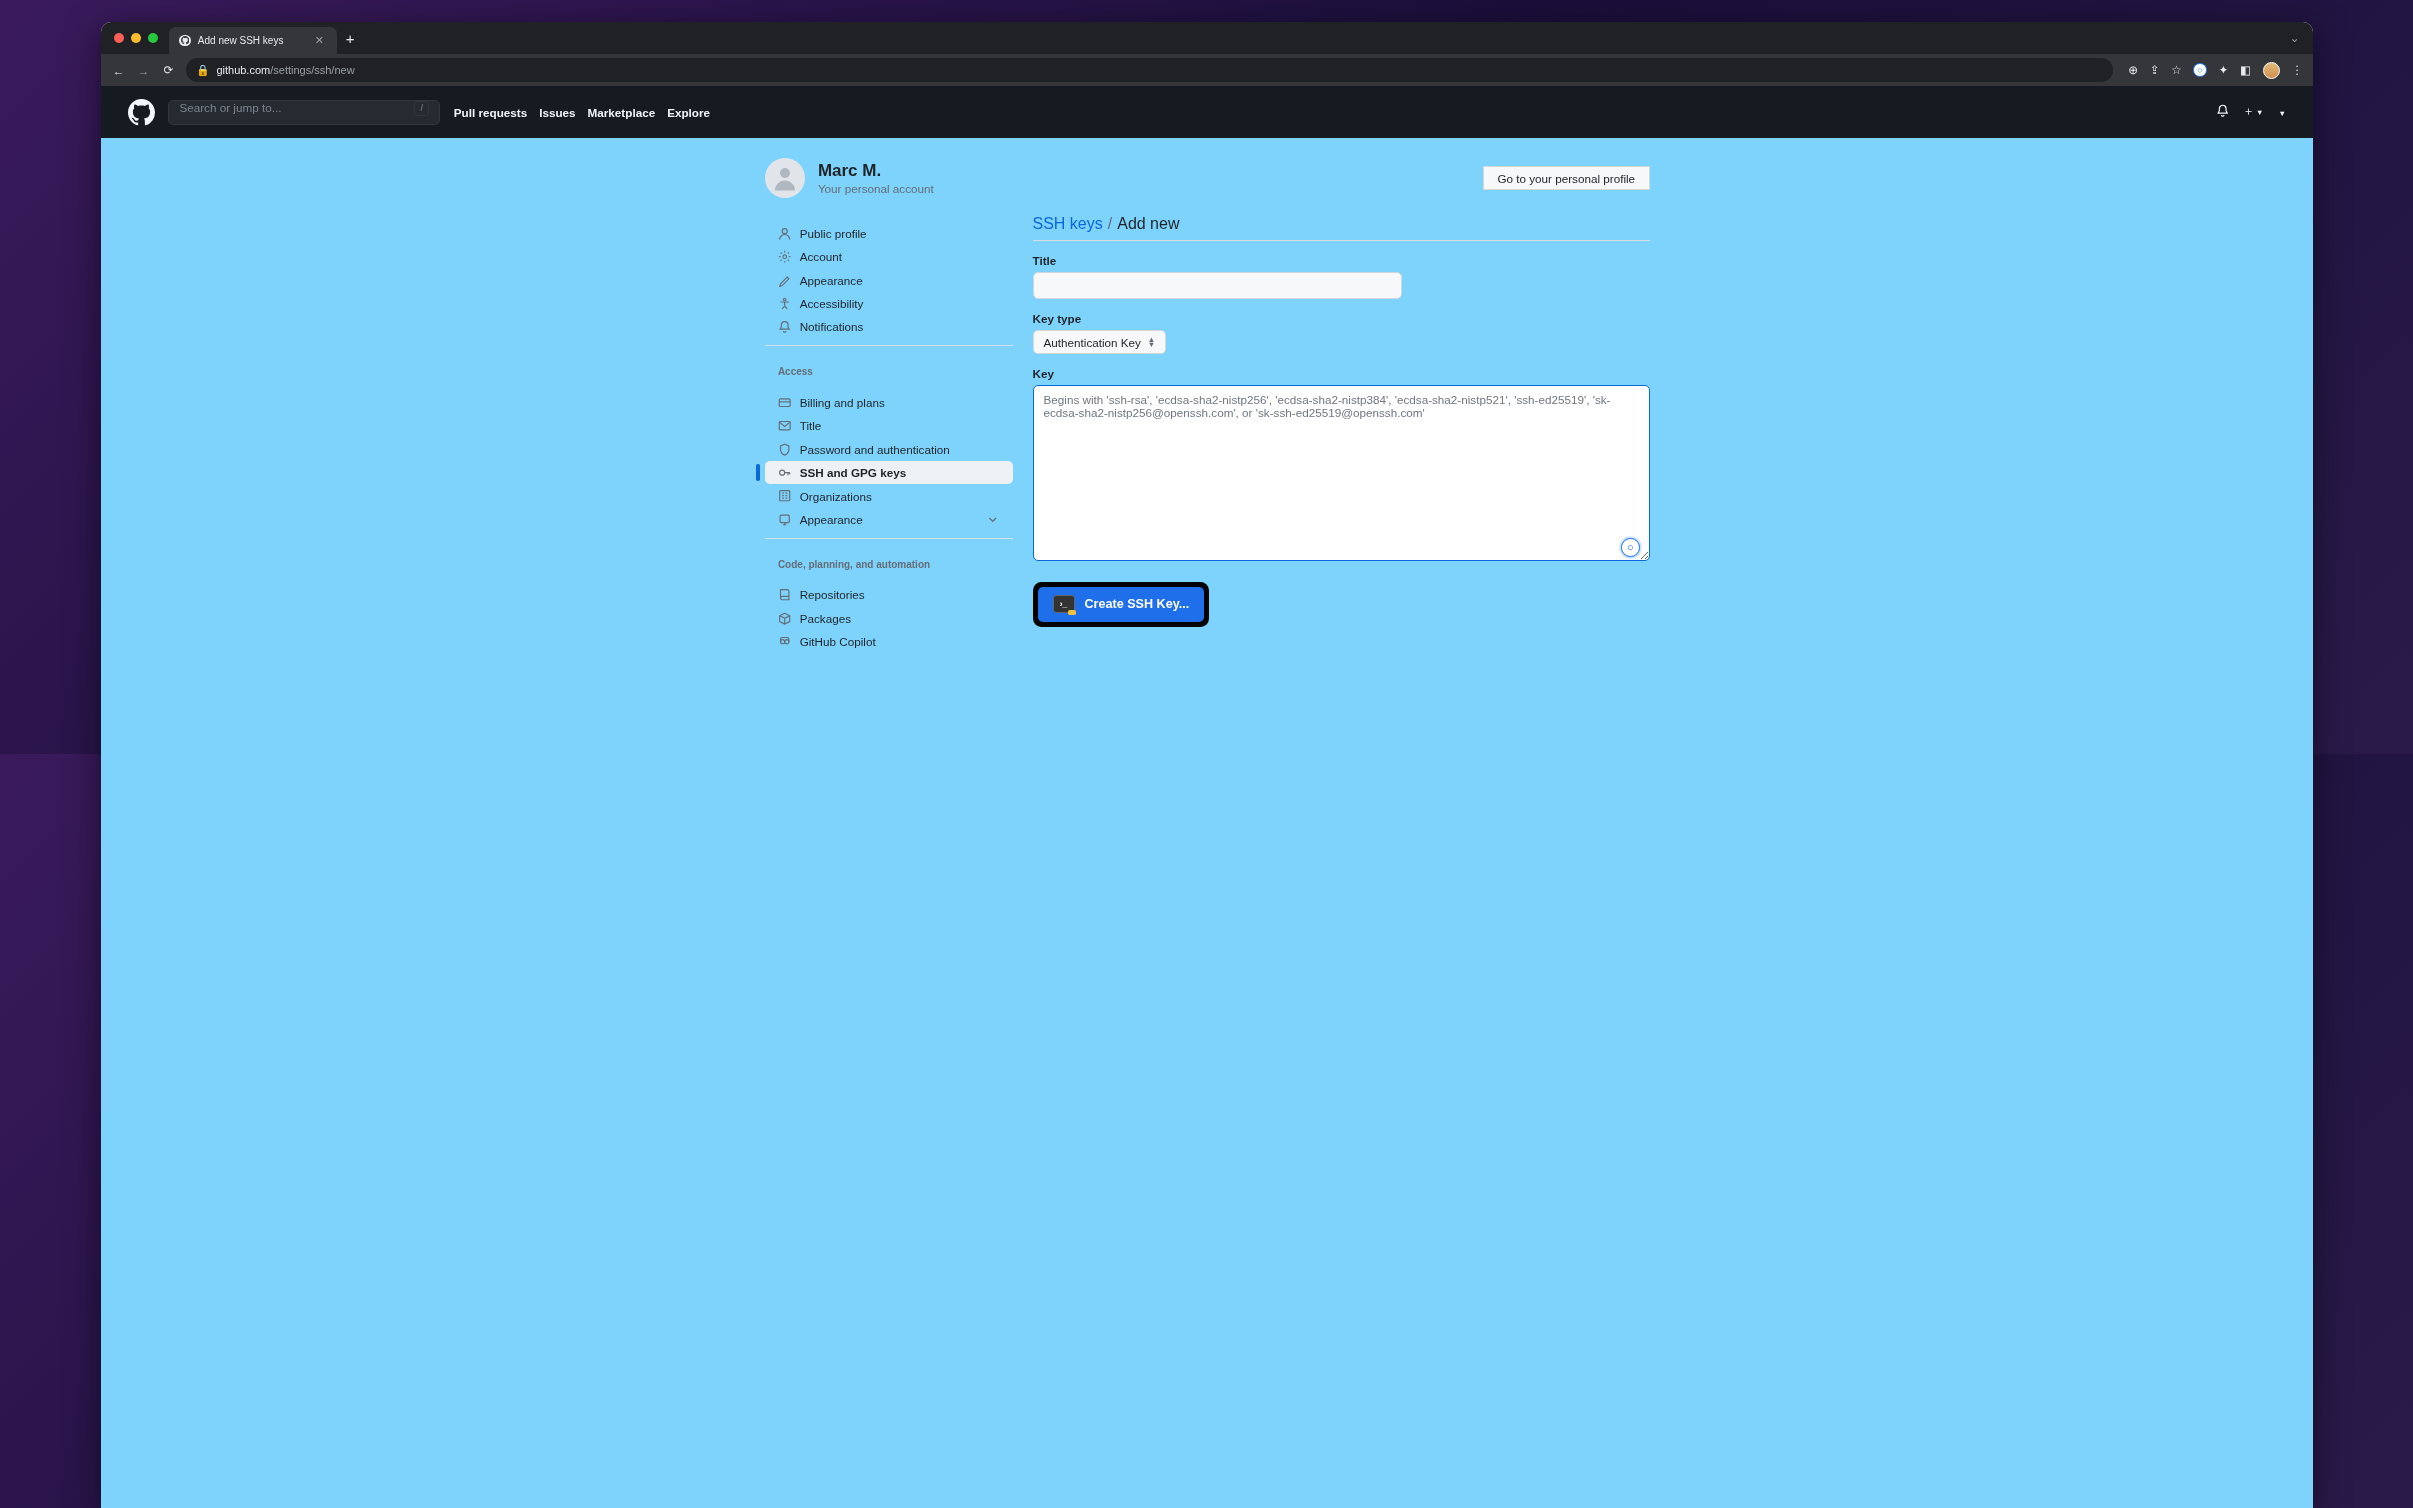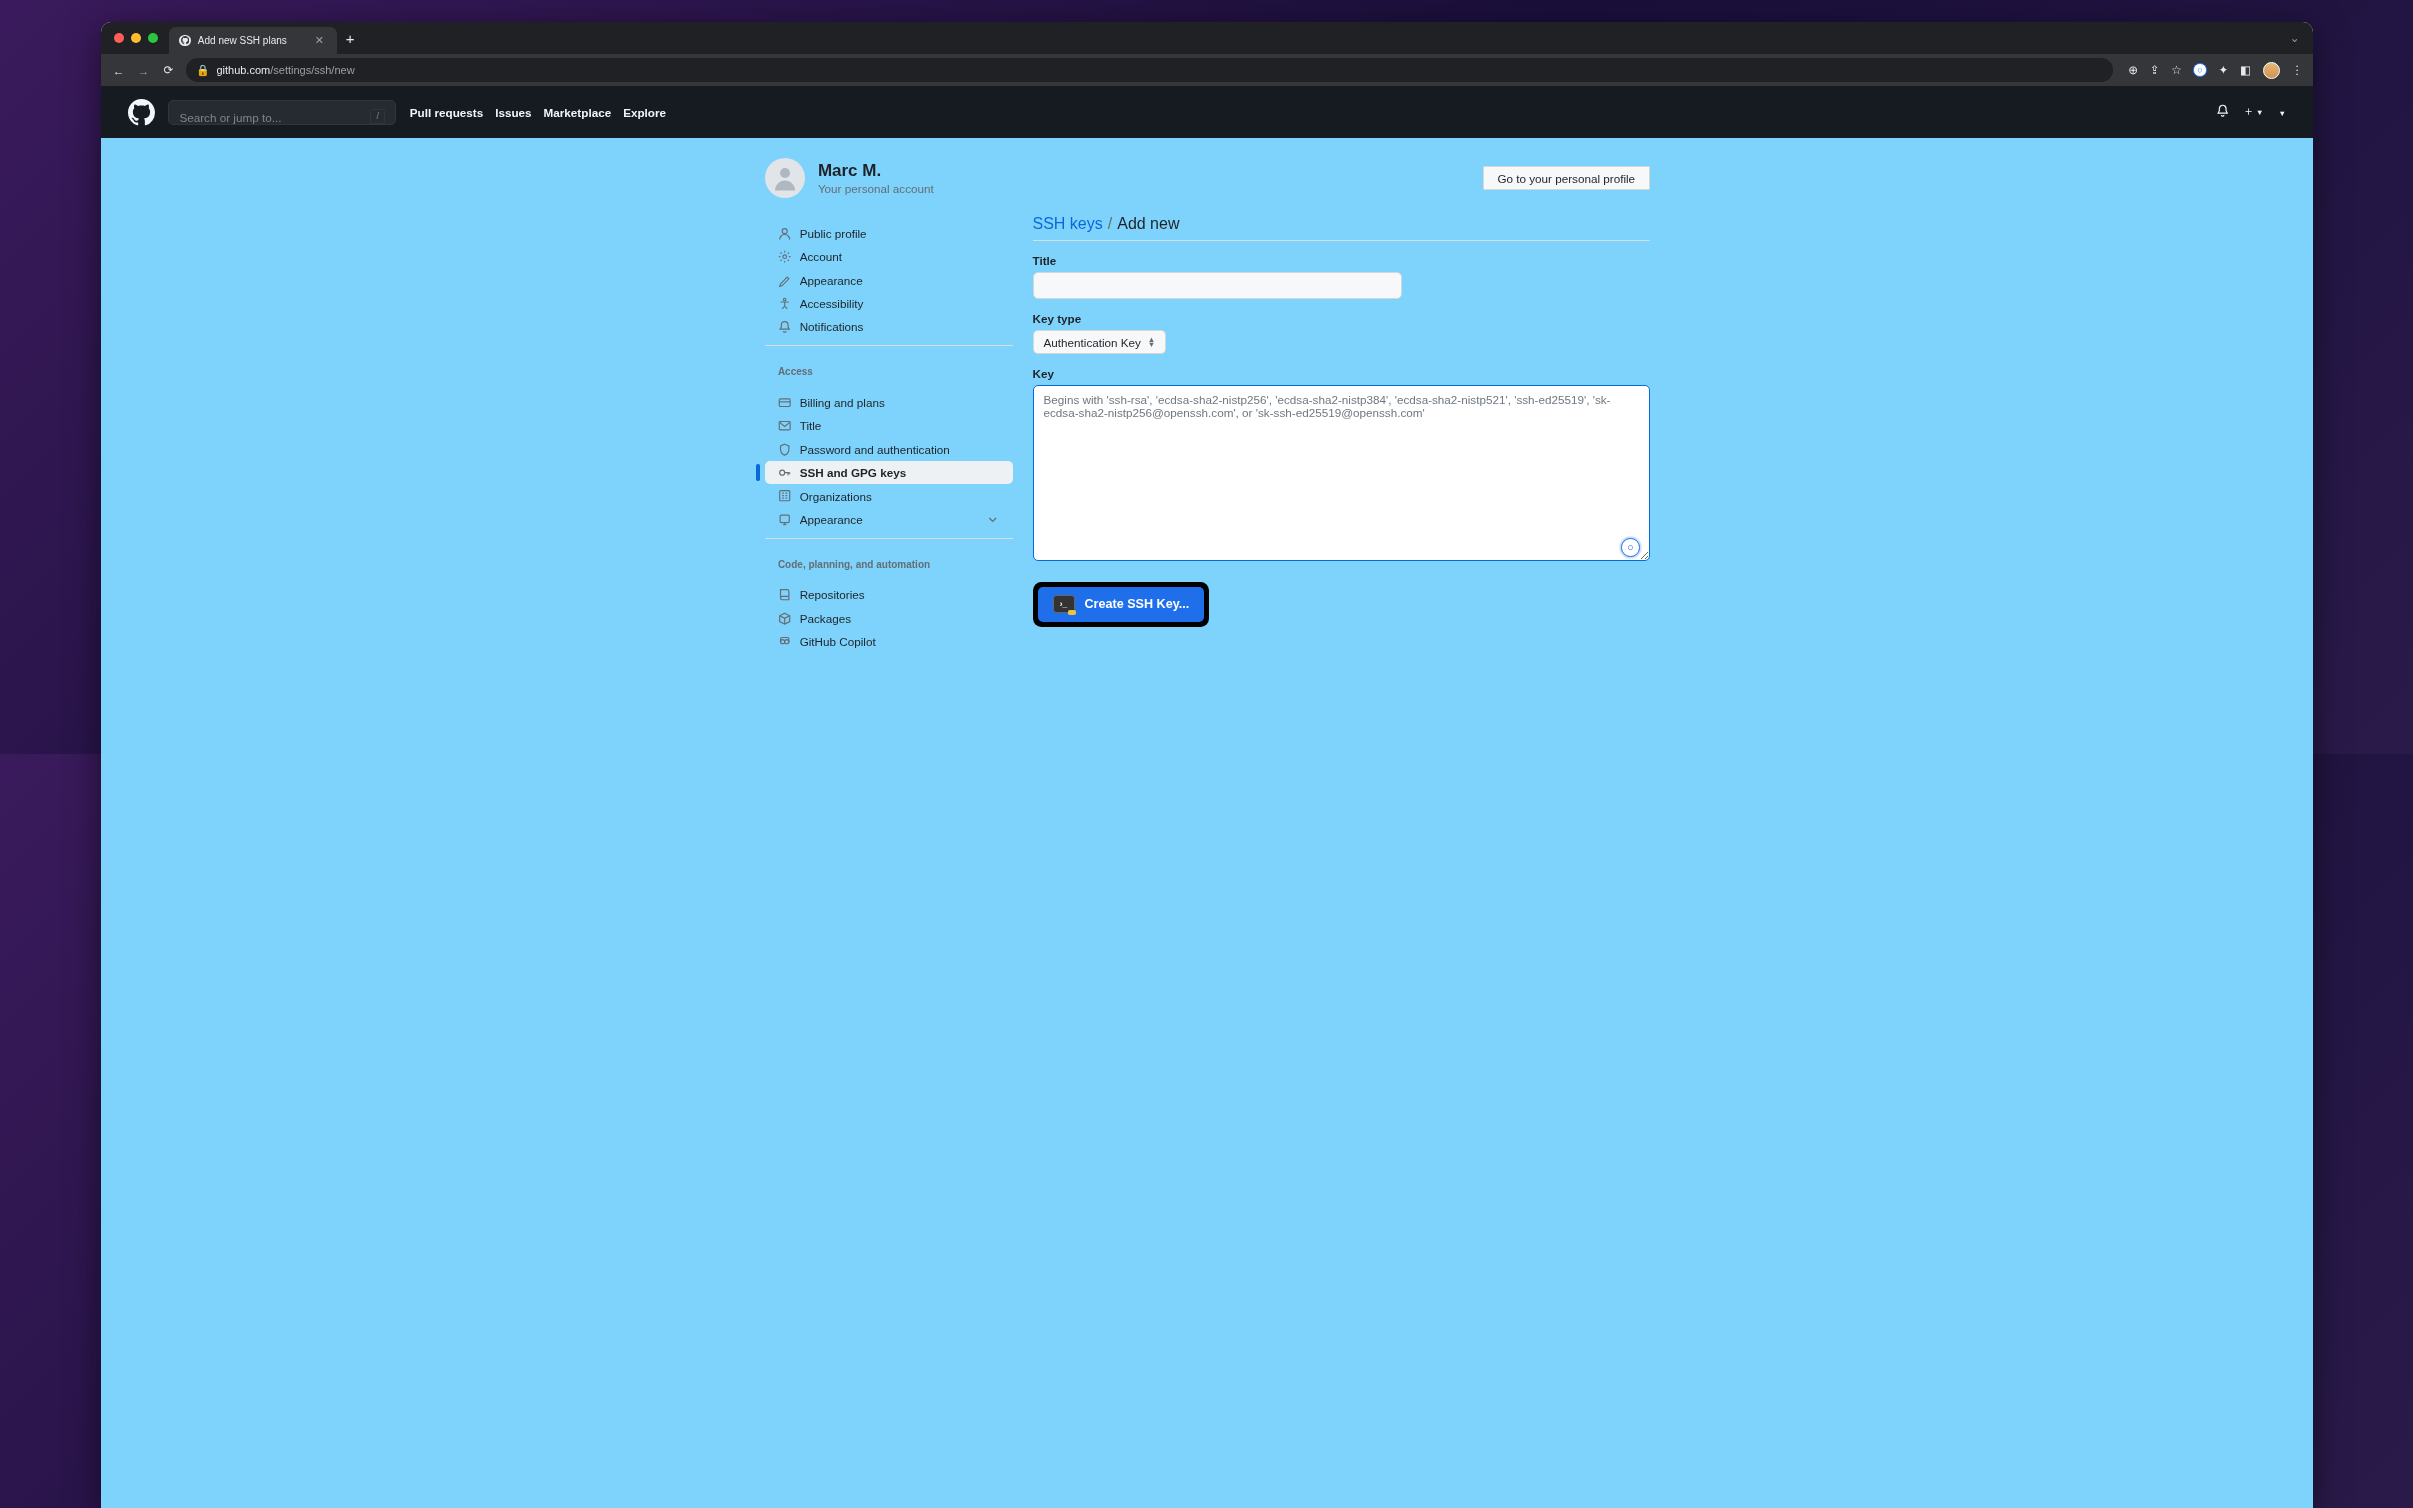--- a/index.html
+++ b/index.html
@@ -61,21 +61,21 @@
 .url-input .path{color:#9aa0a6}
 .actions{display:flex;gap:11.7px;align-items:center;color:#e8eaed;padding-left:5px}
 .avatar-sm{width:17px;height:17px;border-radius:50%;background:linear-gradient(#e3ba7a,#d09050);border:0.8px solid #fff}
 .onep{width:13.4px;height:13.4px;border-radius:50%;background:#fff;color:#1a6ef0;font-weight:700;font-size:9.2px;display:flex;align-items:center;justify-content:center;border:1.7px solid #1a6ef0}
 .gh-header{
   background:var(--gh-header);height:52px;display:flex;align-items:center;padding:0 27px;gap:13.4px;color:#f0f6fc;
 }
 .gh-logo{width:27px;height:27px;color:#f0f6fc}
 .gh-search{
   background:rgba(255,255,255,.07);border:0.8px solid #30363d;border-radius:5px;
-  height:25px;width:228px;display:flex;align-items:flex-end;padding:0 10px;color:#7d8590;font-size:11.7px;
+  height:25px;width:272px;display:flex;align-items:flex-start;padding:0 10px;color:#7d8590;font-size:11.7px;
 }
 .gh-search .slash{margin-left:auto;border:0.8px solid #30363d;border-radius:2.5px;width:15px;height:15px;display:flex;align-items:center;justify-content:center;font-size:9.2px;color:#7d8590}
 .gh-nav{display:flex;gap:12px;font-weight:600;font-size:11.7px}
 .gh-nav a{color:#f0f6fc;text-decoration:none}
 .gh-right{margin-left:auto;display:flex;gap:13.4px;align-items:center}
 .avatar-gh{width:17px;height:17px;border-radius:50%;background:#6e7681}
 .dd{font-size:7.5px;margin-left:1.7px}
 .content{flex:1;overflow:auto;background:#7dd3fc}
 .container{max-width:939px;margin:0 auto;padding:20px 27px}
 .profile-row{display:flex;align-items:center;gap:13.4px;margin-bottom:17px}
@@ -152,21 +152,21 @@
       <div class="tl red"></div>
       <div class="tl yel"></div>
       <div class="tl grn"></div>
     </div>
     <div class="tab">
       <span class="gh">
         <svg viewBox="0 0 16 16">
             <path d="M8 0C3.58 0 0 3.58 0 8c0 3.54 2.29 6.53 5.47 7.59.4.07.55-.17.55-.38v-1.33c-2.23.48-2.7-1.07-2.7-1.07-.36-.93-.89-1.18-.89-1.18-.73-.5.05-.49.05-.49.8.06 1.23.83 1.23.83.71 1.22 1.87.87 2.33.66.07-.52.28-.87.5-1.07-1.78-.2-3.64-.89-3.64-3.95 0-.87.31-1.59.82-2.15-.08-.2-.36-1.02.08-2.12 0 0 .67-.21 2.2.82.64-.18 1.32-.27 2-.27s1.36.09 2 .27c1.53-1.04 2.2-.82 2.2-.82.44 1.1.16 1.92.08 2.12.51.56.82 1.27.82 2.15 0 3.07-1.87 3.75-3.65 3.95.29.25.54.73.54 1.48v2.19c0 .21.15.46.55.38A8.01 8.01 0 0 0 16 8c0-4.42-3.58-8-8-8z"></path>
           </svg>
       </span>
-      <span>Add new SSH plans</span>
+      <span>Add new SSH keys</span>
       <span class="close">✕</span>
     </div>
     <div class="newtab">+</div>
     <div class="chev">⌄</div>
   </div>
 
   <div class="urlbar">
     <div class="navbtn active">←</div>
     <div class="navbtn">→</div>
     <div class="navbtn active">⟳</div>

